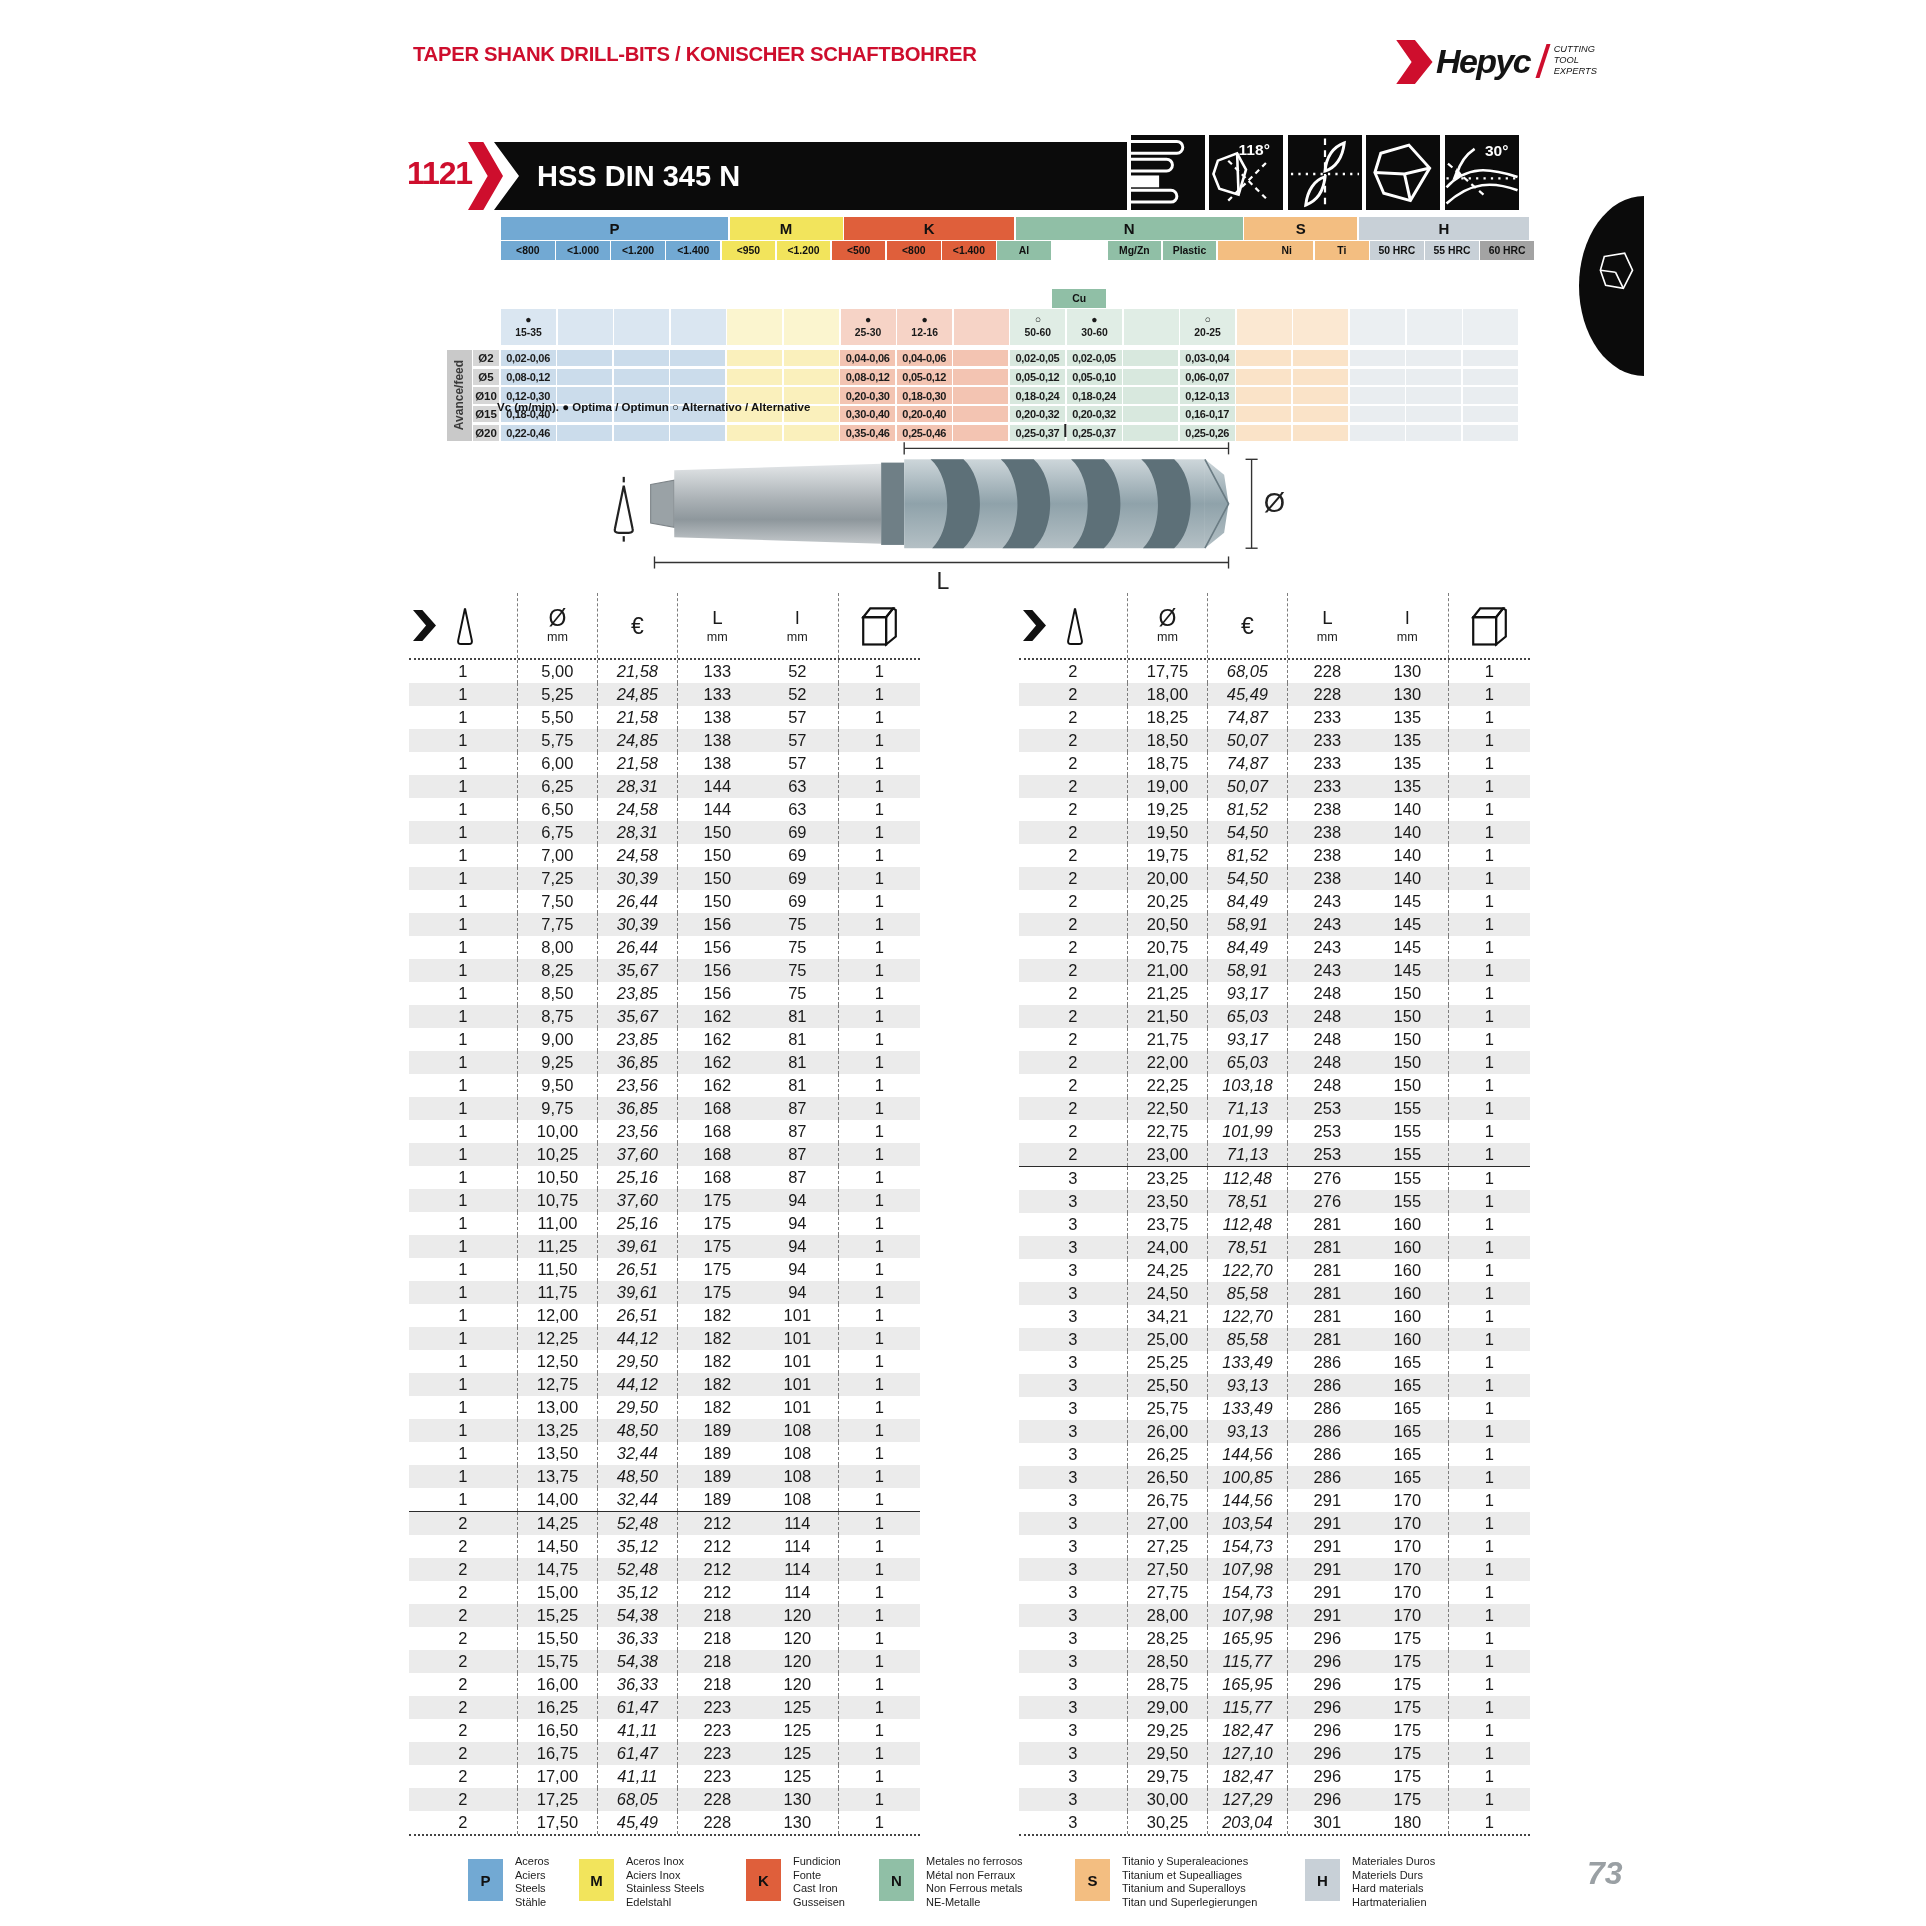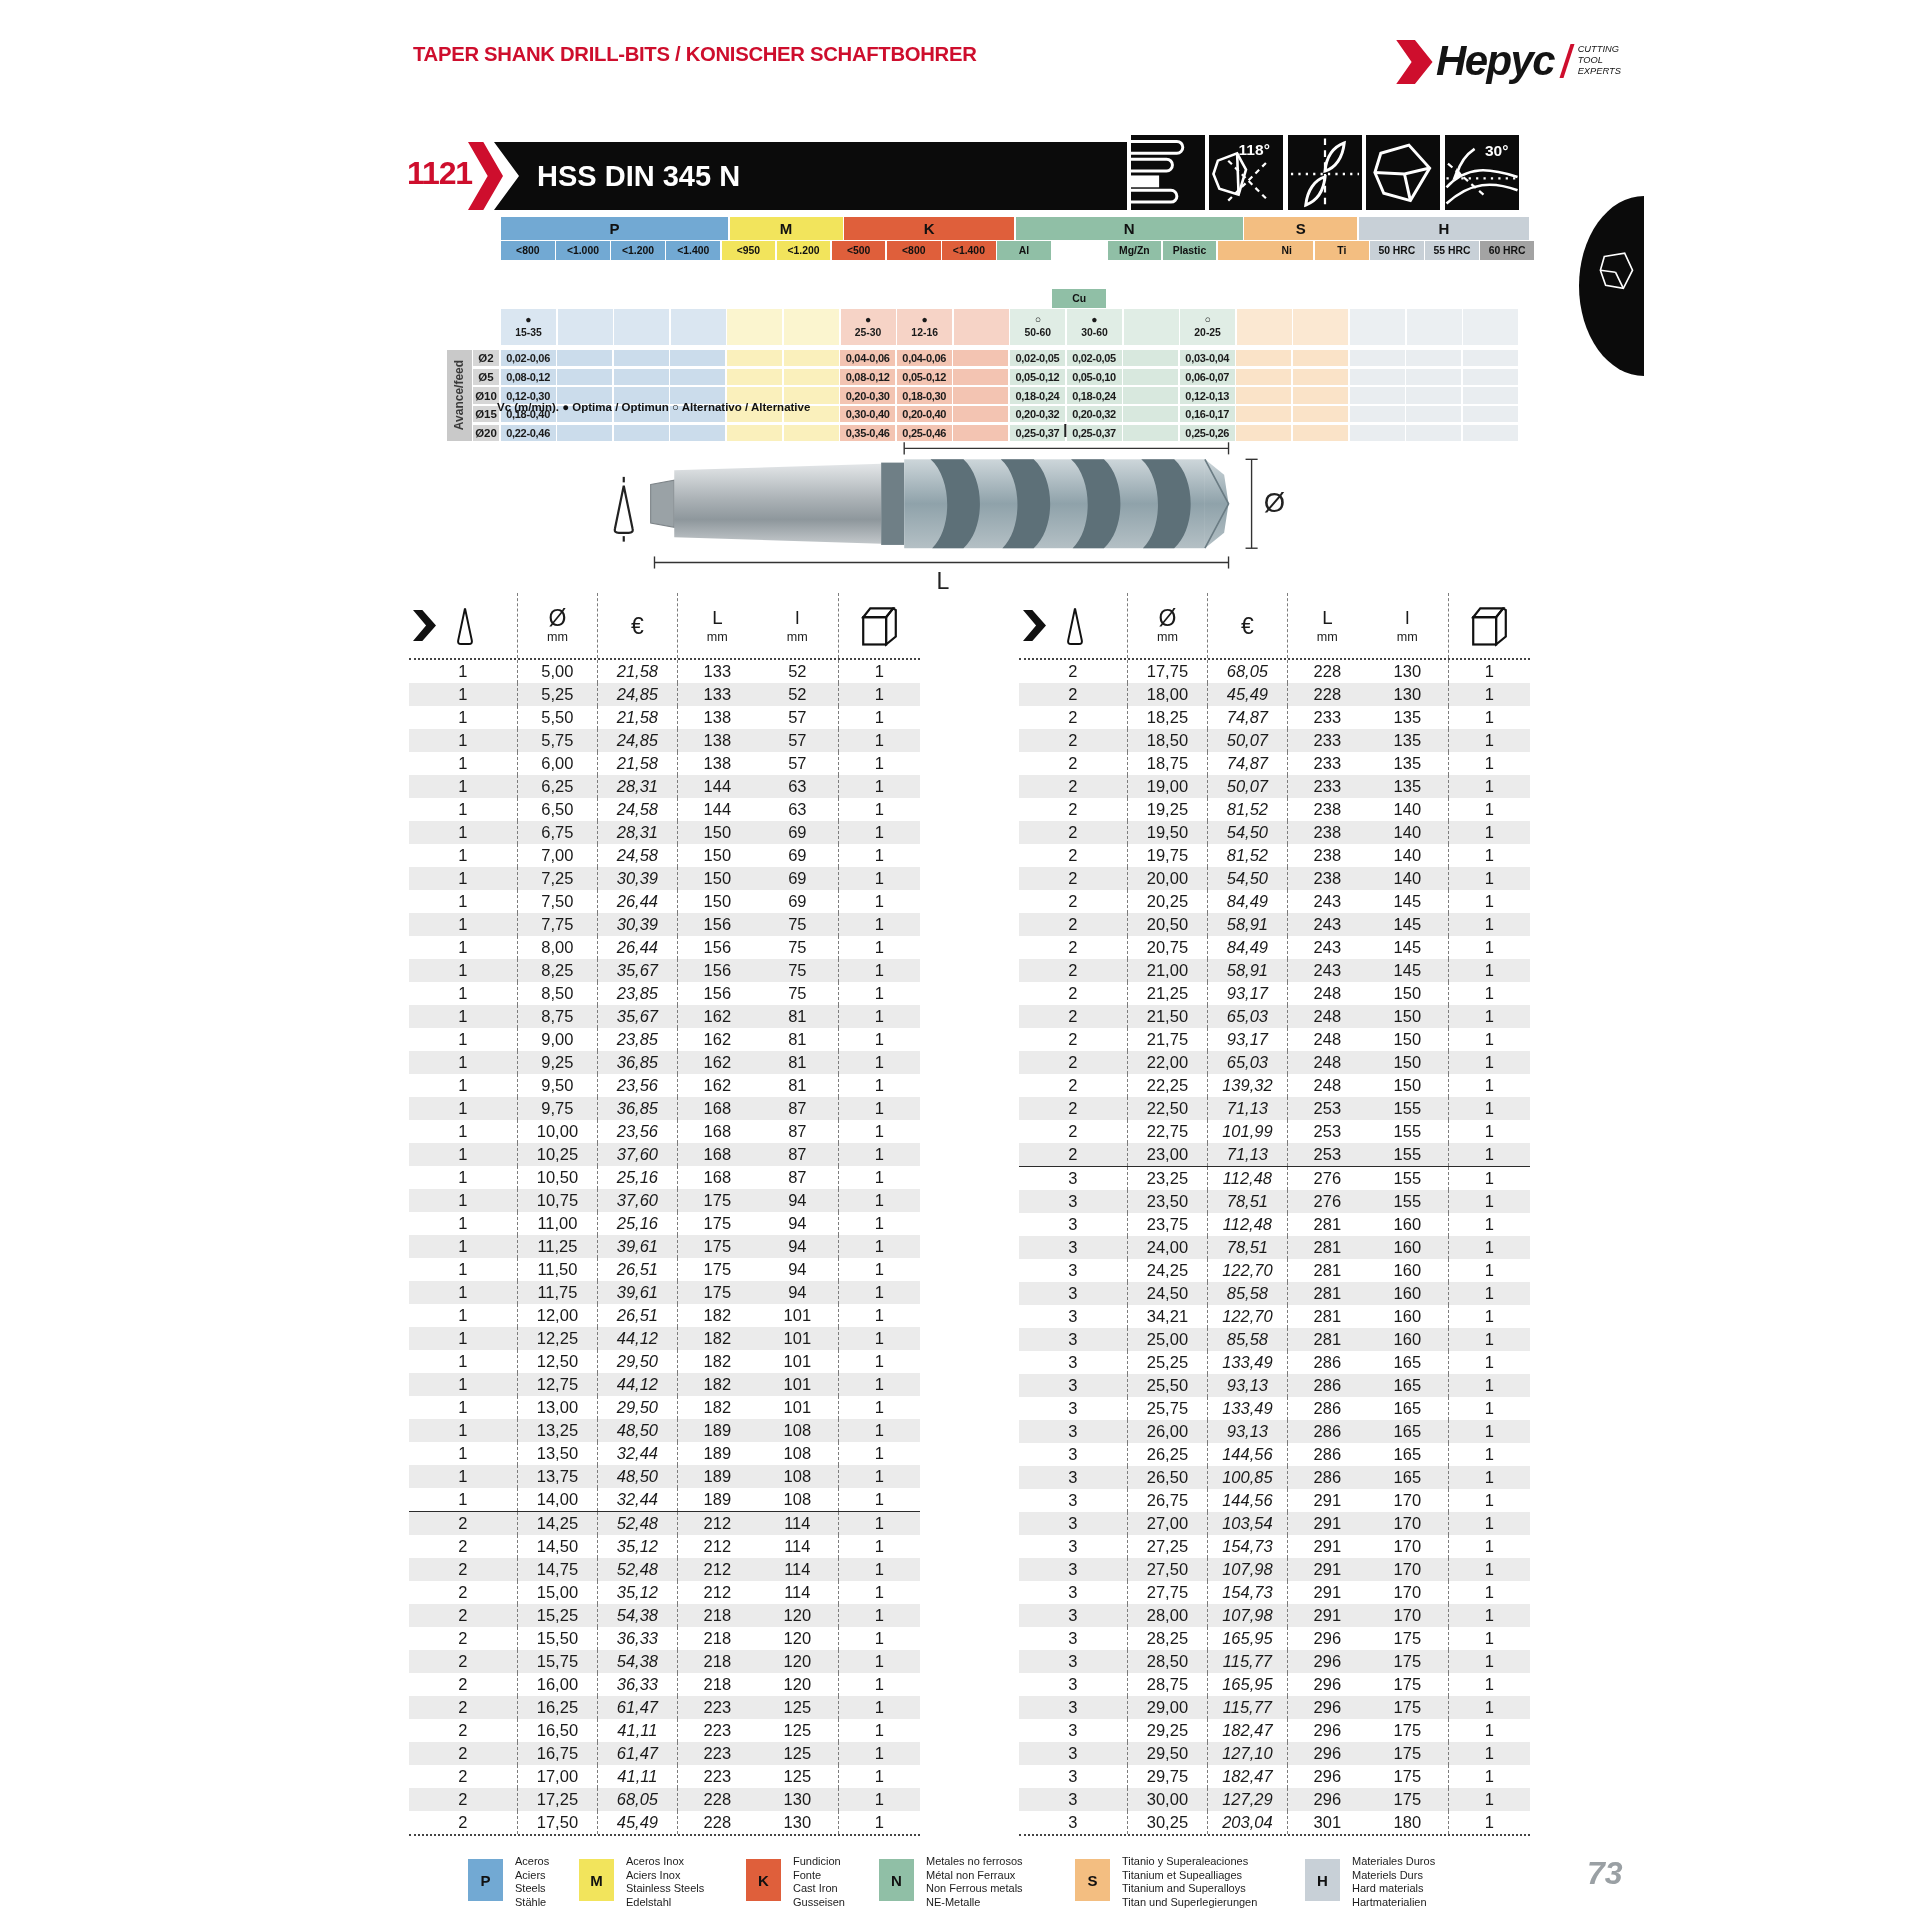--- a/index.html
+++ b/index.html
@@ -5,21 +5,21 @@
   :root{ --red:#CE0E2D; --ink:#1a1a1a; }
   html,body{margin:0;padding:0;background:#fff;}
   .page{position:relative;width:1926px;height:1926px;background:#fff;overflow:hidden;
         font-family:"Liberation Sans",sans-serif;color:var(--ink);}
   .abs{position:absolute;}
 
   
   .title{left:413px;top:41px;font-weight:bold;font-size:20.3px;line-height:26px;
          color:var(--red);letter-spacing:-0.3px;}
   .logo{left:1395px;top:40px;display:flex;align-items:flex-start;}
-  .logo-word{font-size:42px;font-weight:bold;font-style:italic;letter-spacing:-1.6px;color:#141414;line-height:42px;}
+  .logo-word{font-size:34px;font-weight:bold;font-style:italic;letter-spacing:-1.6px;color:#141414;line-height:42px;}
   .logo-slash{width:3.8px;height:34px;background:var(--red);transform:skewX(-18deg);margin:4.4px 8.8px 0 11px;}
   .logo-tag{font-size:9.3px;font-weight:normal;font-style:italic;line-height:11px;padding-top:4.4px;color:#141414;}
 
   
   .code{left:407px;top:155px;font-size:32px;font-weight:bold;color:var(--red);letter-spacing:-1.1px;}
   .chev-red{left:468px;top:142px;}
   .banner{left:494px;top:142px;width:633px;height:68px;background:#0b0b0b;
           clip-path:polygon(0 0,100% 0,100% 100%,0 100%,25px 50%);
           color:#fff;font-size:29px;font-weight:bold;line-height:68px;padding-left:43px;box-sizing:border-box;}
   .bicons{left:1131px;top:135px;display:flex;gap:4.4px;}
@@ -1027,21 +1027,21 @@
           <div>2</div>
           <div class="b">22,00</div>
           <div class="price b">65,03</div>
           <div class="b">248</div>
           <div>150</div>
           <div class="b">1</div>
         </div>
         <div class="crow">
           <div>2</div>
           <div class="b">22,25</div>
-          <div class="price b">139,32</div>
+          <div class="price b">103,18</div>
           <div class="b">248</div>
           <div>150</div>
           <div class="b">1</div>
         </div>
         <div class="crow alt">
           <div>2</div>
           <div class="b">22,50</div>
           <div class="price b">71,13</div>
           <div class="b">253</div>
           <div>155</div>

